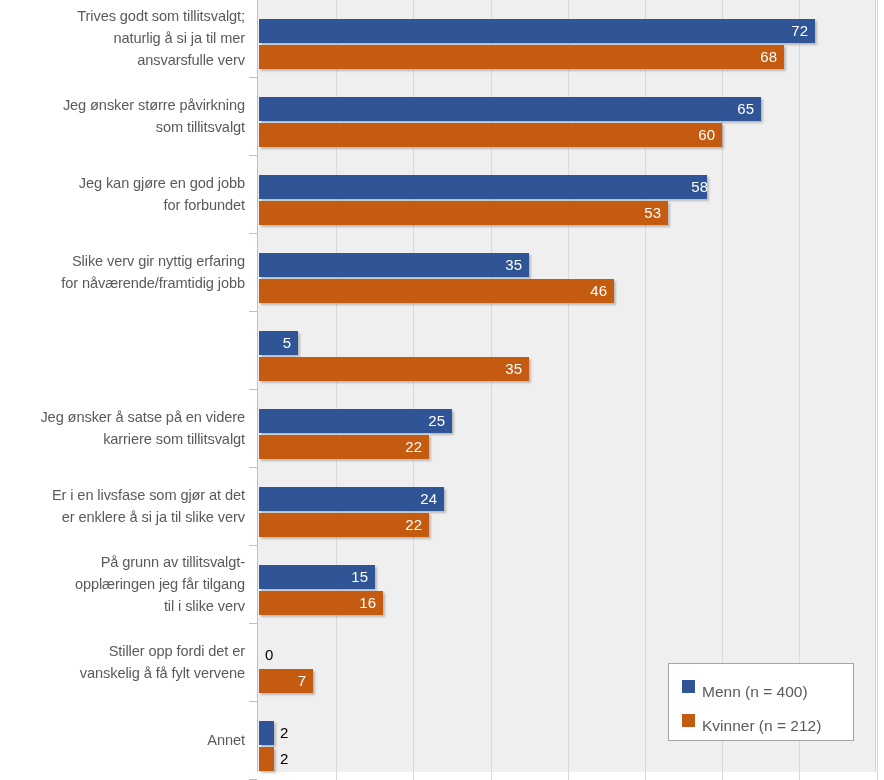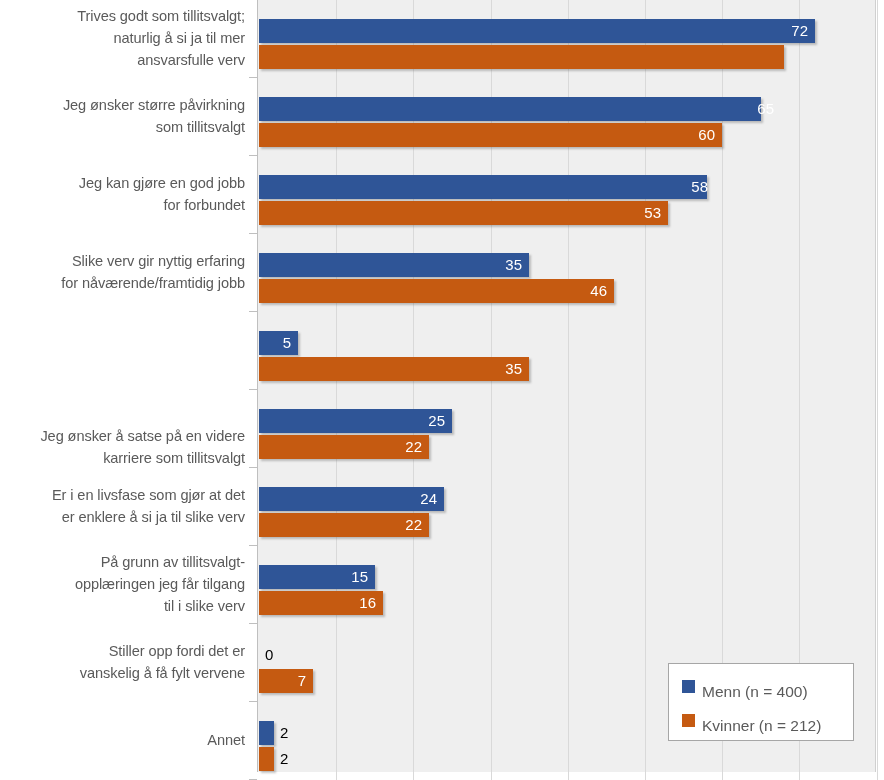--- a/index.html
+++ b/index.html
@@ -170,26 +170,27 @@
       <div class="axis-tick" style="top: 779px;"></div>
     </div>
   <div id="rows">
       <div class="cat-row" style="top: -1px;">
         <div class="cat-label" style="top: 6px;">Trives godt som tillitsvalgt;
 naturlig å si ja til mer
 ansvarsfulle verv</div>
         <div class="bar menn" style="width: 556px; background: rgb(47, 85, 151);"></div>
         <div class="bar-value menn" style="left: 259px; width: 549px;">72</div>
         <div class="bar kvinner" style="width: 525px; background: rgb(197, 90, 17);"></div>
+        <div class="bar-value kvinner" style="left: 259px; width: 518px;">68</div>
       </div>
       <div class="cat-row" style="top: 77px;">
         <div class="cat-label" style="top: 17px;">Jeg ønsker større påvirkning
 som tillitsvalgt</div>
         <div class="bar menn" style="width: 502px; background: rgb(47, 85, 151);"></div>
-        <div class="bar-value menn" style="left: 267px; width: 495px; padding-left: 12px;">65</div>
+        <div class="bar-value menn" style="left: 259px; width: 495px;">65</div>
         <div class="bar kvinner" style="width: 463px; background: rgb(197, 90, 17);"></div>
         <div class="bar-value kvinner" style="left: 259px; width: 456px;">60</div>
       </div>
       <div class="cat-row" style="top: 155px;">
         <div class="cat-label" style="top: 17px;">Jeg kan gjøre en god jobb
 for forbundet</div>
         <div class="bar menn" style="width: 448px; background: rgb(47, 85, 151);"></div>
         <div class="bar-value menn" style="left: 267px; width: 441px;">58</div>
         <div class="bar kvinner" style="width: 409px; background: rgb(197, 90, 17);"></div>
         <div class="bar-value kvinner" style="left: 259px; width: 402px;">53</div>
@@ -202,21 +203,21 @@
         <div class="bar kvinner" style="width: 355px; background: rgb(197, 90, 17);"></div>
         <div class="bar-value kvinner" style="left: 259px; width: 348px;">46</div>
       </div>
       <div class="cat-row" style="top: 311px;">
         <div class="bar menn" style="width: 39px; background: rgb(47, 85, 151);"></div>
         <div class="bar-value menn" style="left: 259px; width: 32px;">5</div>
         <div class="bar kvinner" style="width: 270px; background: rgb(197, 90, 17);"></div>
         <div class="bar-value kvinner" style="left: 259px; width: 263px;">35</div>
       </div>
       <div class="cat-row" style="top: 389px;">
-        <div class="cat-label" style="top: 17px; margin-top: 19px;">Jeg ønsker å satse på en videre
+        <div class="cat-label" style="top: 17px;">Jeg ønsker å satse på en videre
 karriere som tillitsvalgt</div>
         <div class="bar menn" style="width: 193px; background: rgb(47, 85, 151);"></div>
         <div class="bar-value menn" style="left: 259px; width: 186px;">25</div>
         <div class="bar kvinner" style="width: 170px; background: rgb(197, 90, 17);"></div>
         <div class="bar-value kvinner" style="left: 259px; width: 163px;">22</div>
       </div>
       <div class="cat-row" style="top: 467px;">
         <div class="cat-label" style="top: 17px;">Er i en livsfase som gjør at det
 er enklere å si ja til slike verv</div>
         <div class="bar menn" style="width: 185px; background: rgb(47, 85, 151);"></div>

